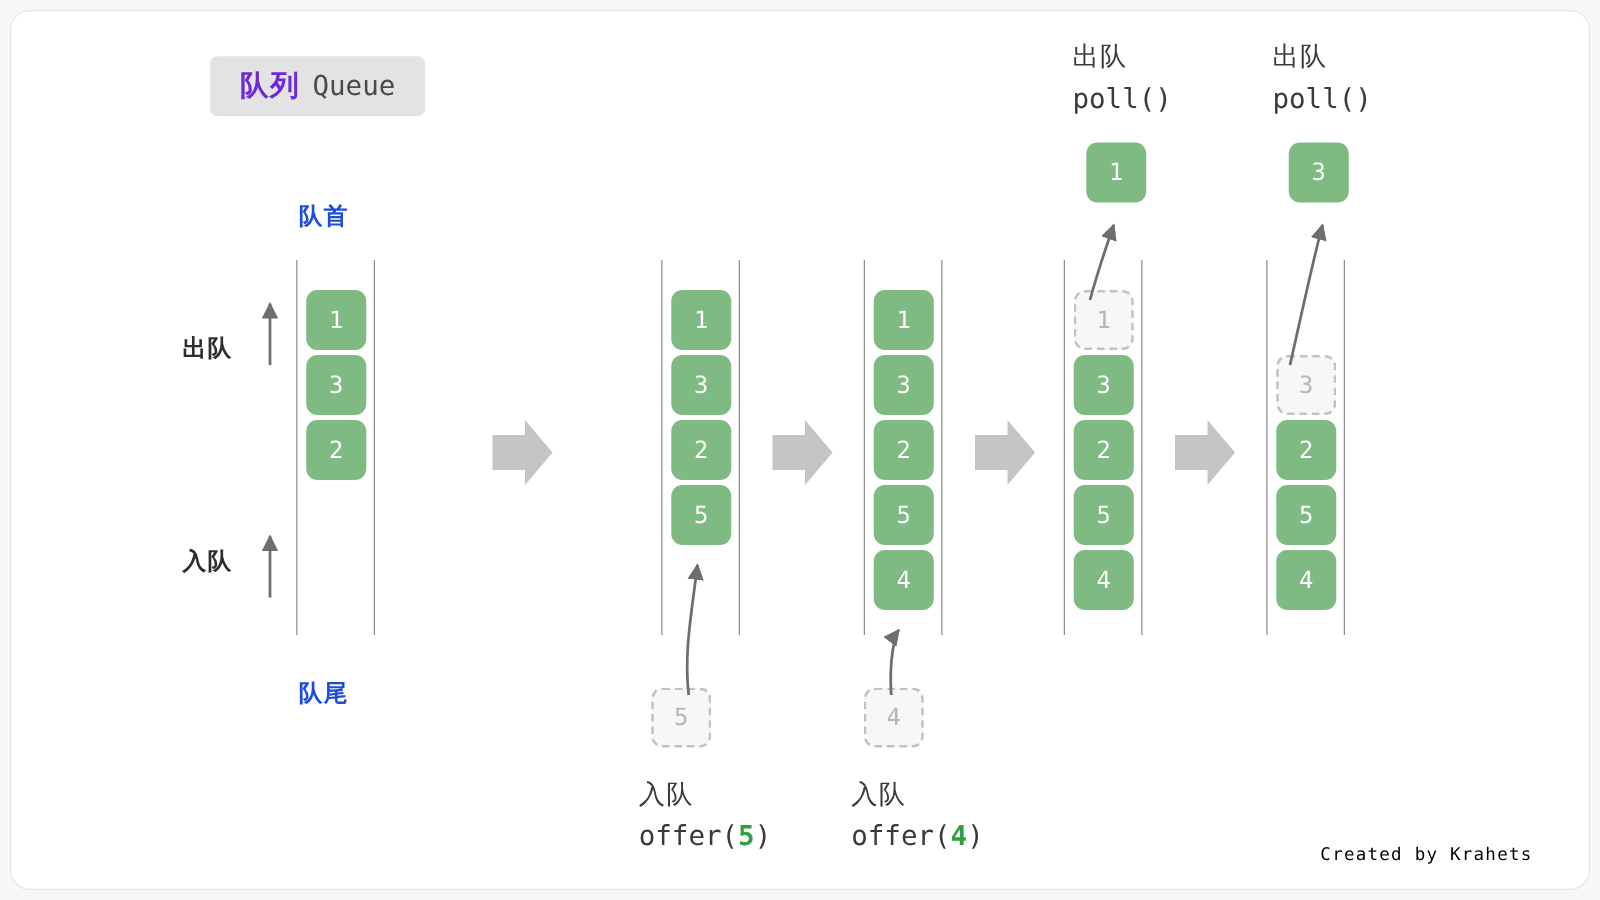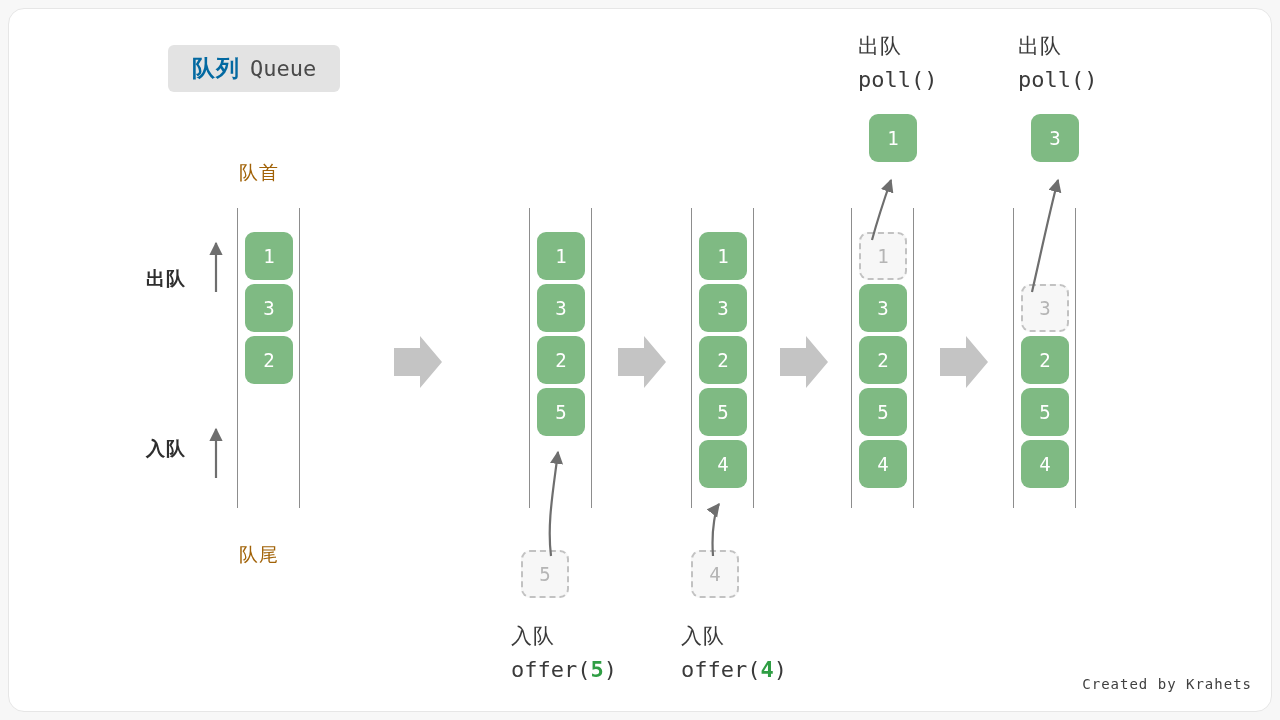--- a/index.html
+++ b/index.html
@@ -34,21 +34,21 @@
     top: 45px;
     padding: 12px 24px;
     background: #e3e3e3;
     border-radius: 6px;
     white-space: nowrap;
     line-height: 1;
   }
   #title-badge .cn {
     font-size: 23px;
     font-weight: bold;
-    color: #0369a1;
+    color: #6d28d9;
     letter-spacing: 1px;
   }
   #title-badge .en {
     font-size: 22px;
     color: #4a4a4a;
     font-family: "DejaVu Sans Mono", "Liberation Mono", monospace;
     margin-left: 10px;
   }
 
   
@@ -103,22 +103,22 @@
     align-items: center;
     justify-content: center;
     font-size: 19px;
     font-family: "DejaVu Sans Mono", "Liberation Mono", monospace;
   }
 
   
   .cap-label {
     position: absolute;
     font-size: 19px;
-    font-weight: normal;
-    color: #a16207;
+    font-weight: bold;
+    color: #1d4ed8;
     white-space: nowrap;
     letter-spacing: 1px;
     text-align: right;
   }
   .side-label {
     position: absolute;
     font-size: 19px;
     font-weight: bold;
     color: #2e2e2e;
     white-space: nowrap;
@@ -140,24 +140,24 @@
     font-size: 22px;
     font-family: "DejaVu Sans Mono", "Liberation Mono", monospace;
   }
   .op-label .arg {
     color: #2f9e44;
     font-weight: bold;
   }
 
   .credit {
     position: absolute;
-    right: 28px;
+    right: 54px;
     bottom: 28px;
     font-size: 14px;
-    color: #404040;
+    color: #000000;
     font-family: "DejaVu Sans Mono", "Liberation Mono", monospace;
     letter-spacing: 1px;
   }
 
   svg.overlay {
     position: absolute;
     left: 0;
     top: 0;
     width: 1280px;
     height: 720px;

